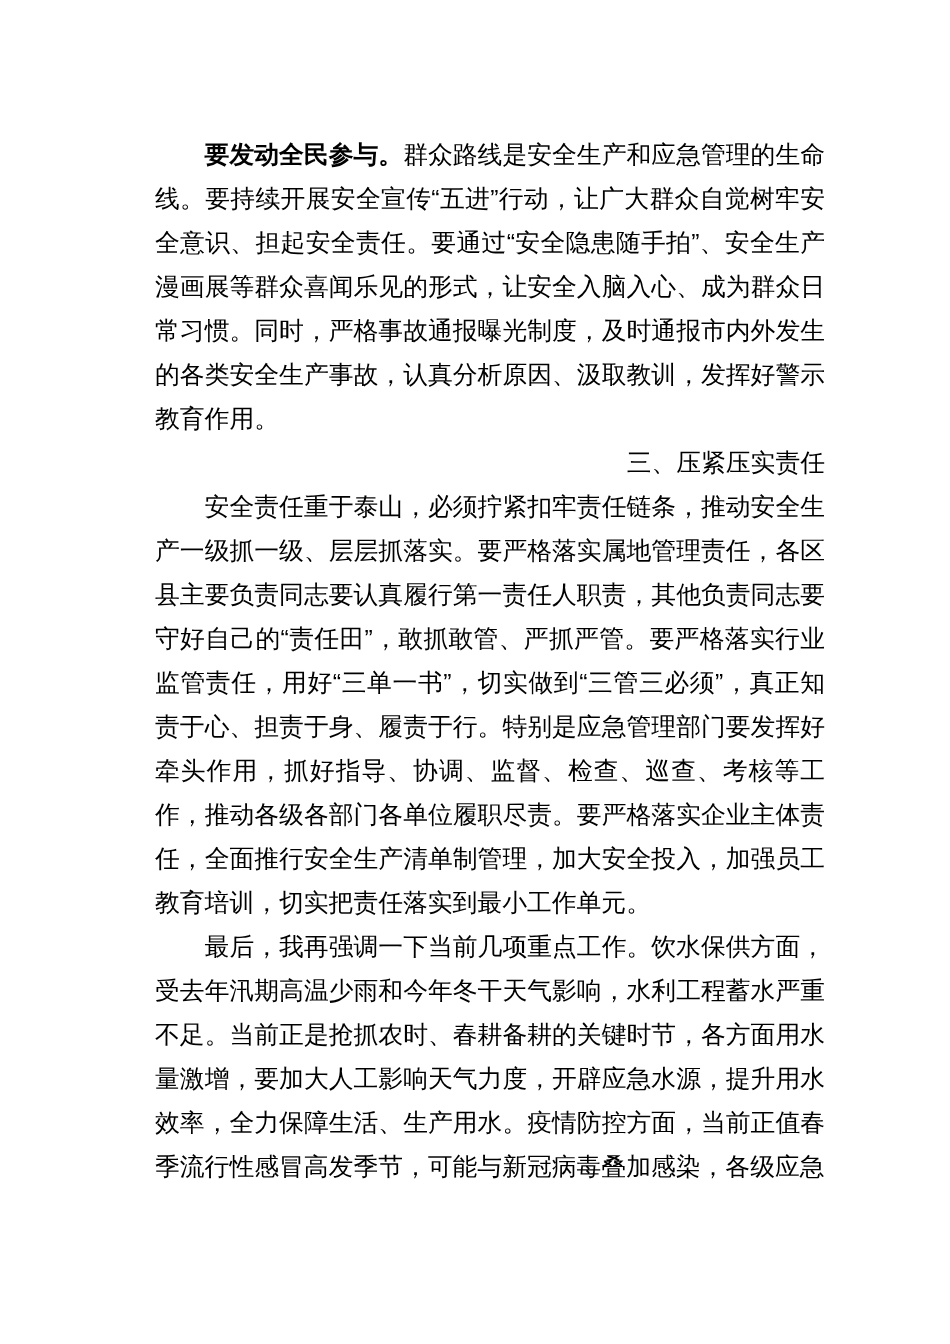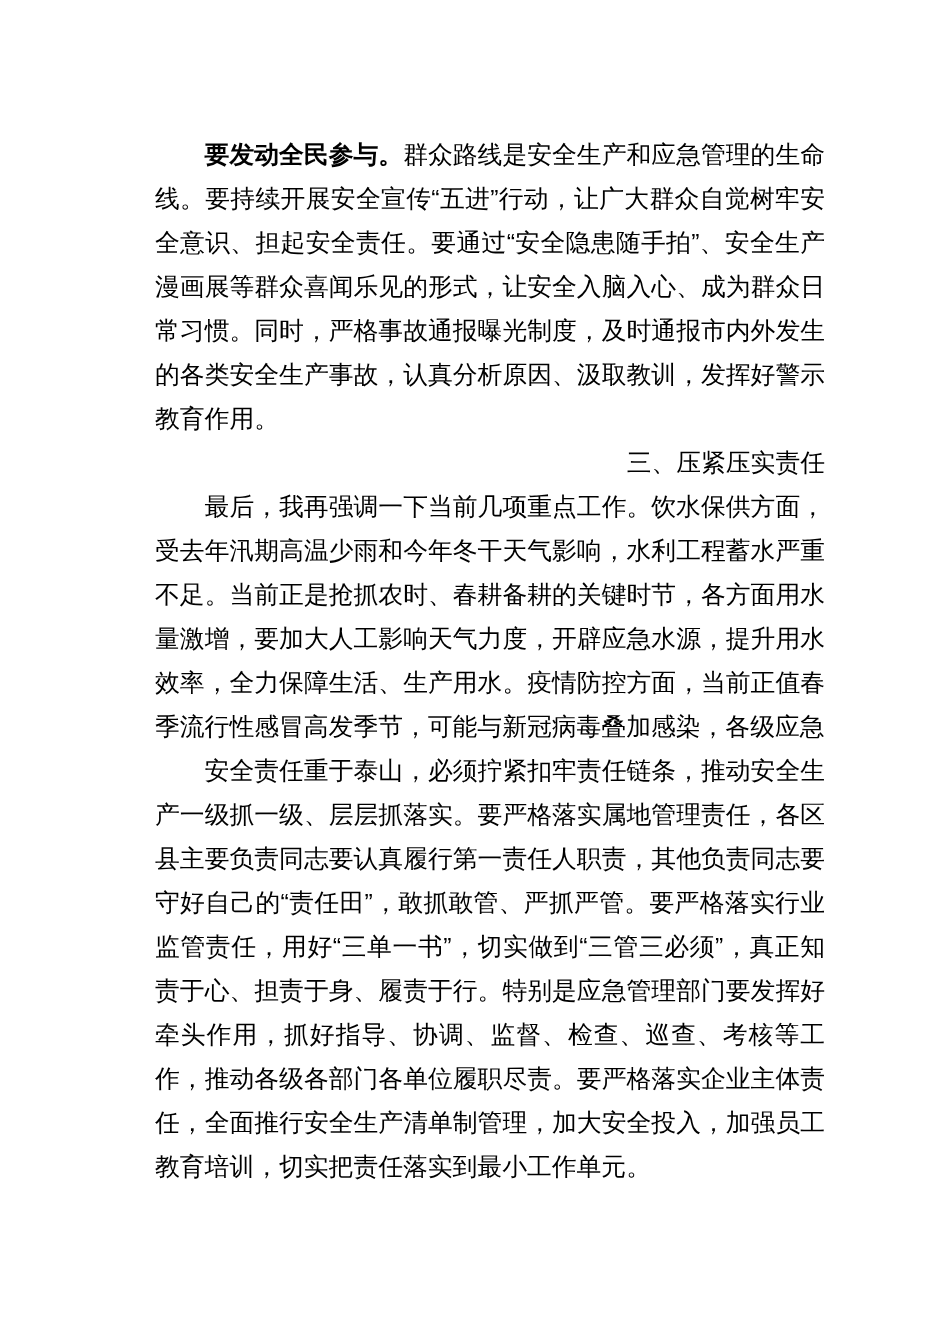--- a/index.html
+++ b/index.html
@@ -53,18 +53,18 @@
 </head>
 <body>
 
 <div class="page">
   <div class="text-block">
 
     <p class="para"><span class="bold-lead">要发动全民参与。</span><span>群众路线是安全生产和应急管理的生命线。要持续开展安全宣传“五进”行动，让广大群众自觉树牢安全意识、担起安全责任。要通过“安全隐患随手拍”、安全生产漫画展等群众喜闻乐见的形式，让安全入脑入心、成为群众日常习惯。同时，严格事故通报曝光制度，及时通报市内外发生的各类安全生产事故，认真分析原因、汲取教训，发挥好警示教育作用。</span></p>
 
     <p class="heading">三、压紧压实责任</p>
 
+    <p class="para">安全责任重于泰山，必须拧紧扣牢责任链条，推动安全生产一级抓一级、层层抓落实。要严格落实属地管理责任，各区县主要负责同志要认真履行第一责任人职责，其他负责同志要守好自己的“责任田”，敢抓敢管、严抓严管。要严格落实行业监管责任，用好“三单一书”，切实做到“三管三必须”，真正知责于心、担责于身、履责于行。特别是应急管理部门要发挥好牵头作用，抓好指导、协调、监督、检查、巡查、考核等工作，推动各级各部门各单位履职尽责。要严格落实企业主体责任，全面推行安全生产清单制管理，加大安全投入，加强员工教育培训，切实把责任落实到最小工作单元。</p>
+
     <p class="para">最后，我再强调一下当前几项重点工作。饮水保供方面，受去年汛期高温少雨和今年冬干天气影响，水利工程蓄水严重不足。当前正是抢抓农时、春耕备耕的关键时节，各方面用水量激增，要加大人工影响天气力度，开辟应急水源，提升用水效率，全力保障生活、生产用水。疫情防控方面，当前正值春季流行性感冒高发季节，可能与新冠病毒叠加感染，各级应急</p>
-
-    <p class="para">安全责任重于泰山，必须拧紧扣牢责任链条，推动安全生产一级抓一级、层层抓落实。要严格落实属地管理责任，各区县主要负责同志要认真履行第一责任人职责，其他负责同志要守好自己的“责任田”，敢抓敢管、严抓严管。要严格落实行业监管责任，用好“三单一书”，切实做到“三管三必须”，真正知责于心、担责于身、履责于行。特别是应急管理部门要发挥好牵头作用，抓好指导、协调、监督、检查、巡查、考核等工作，推动各级各部门各单位履职尽责。要严格落实企业主体责任，全面推行安全生产清单制管理，加大安全投入，加强员工教育培训，切实把责任落实到最小工作单元。</p>
 
   </div>
 </div>
 
 </body></html>

